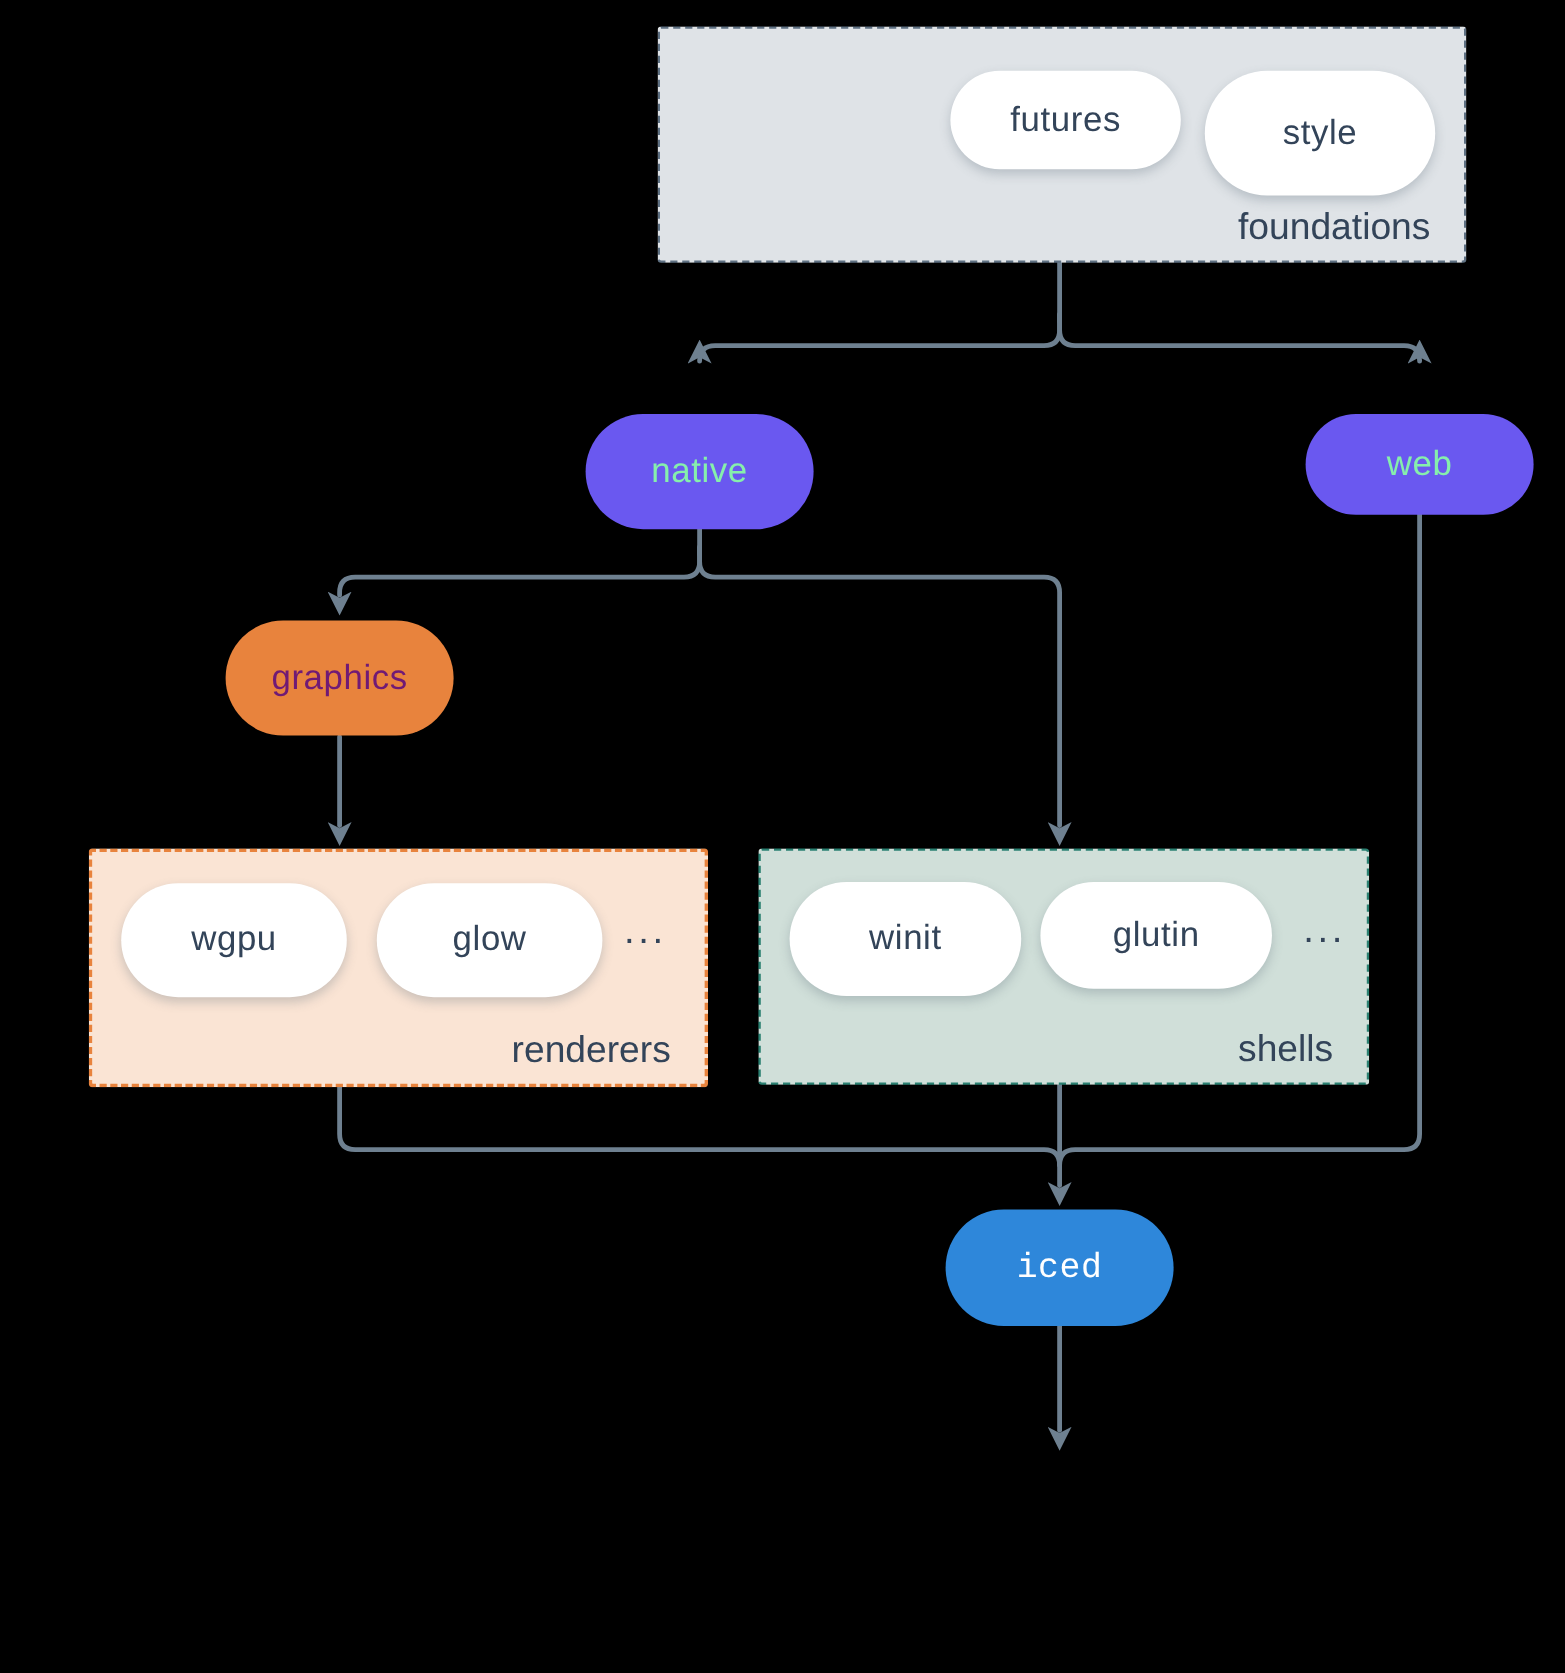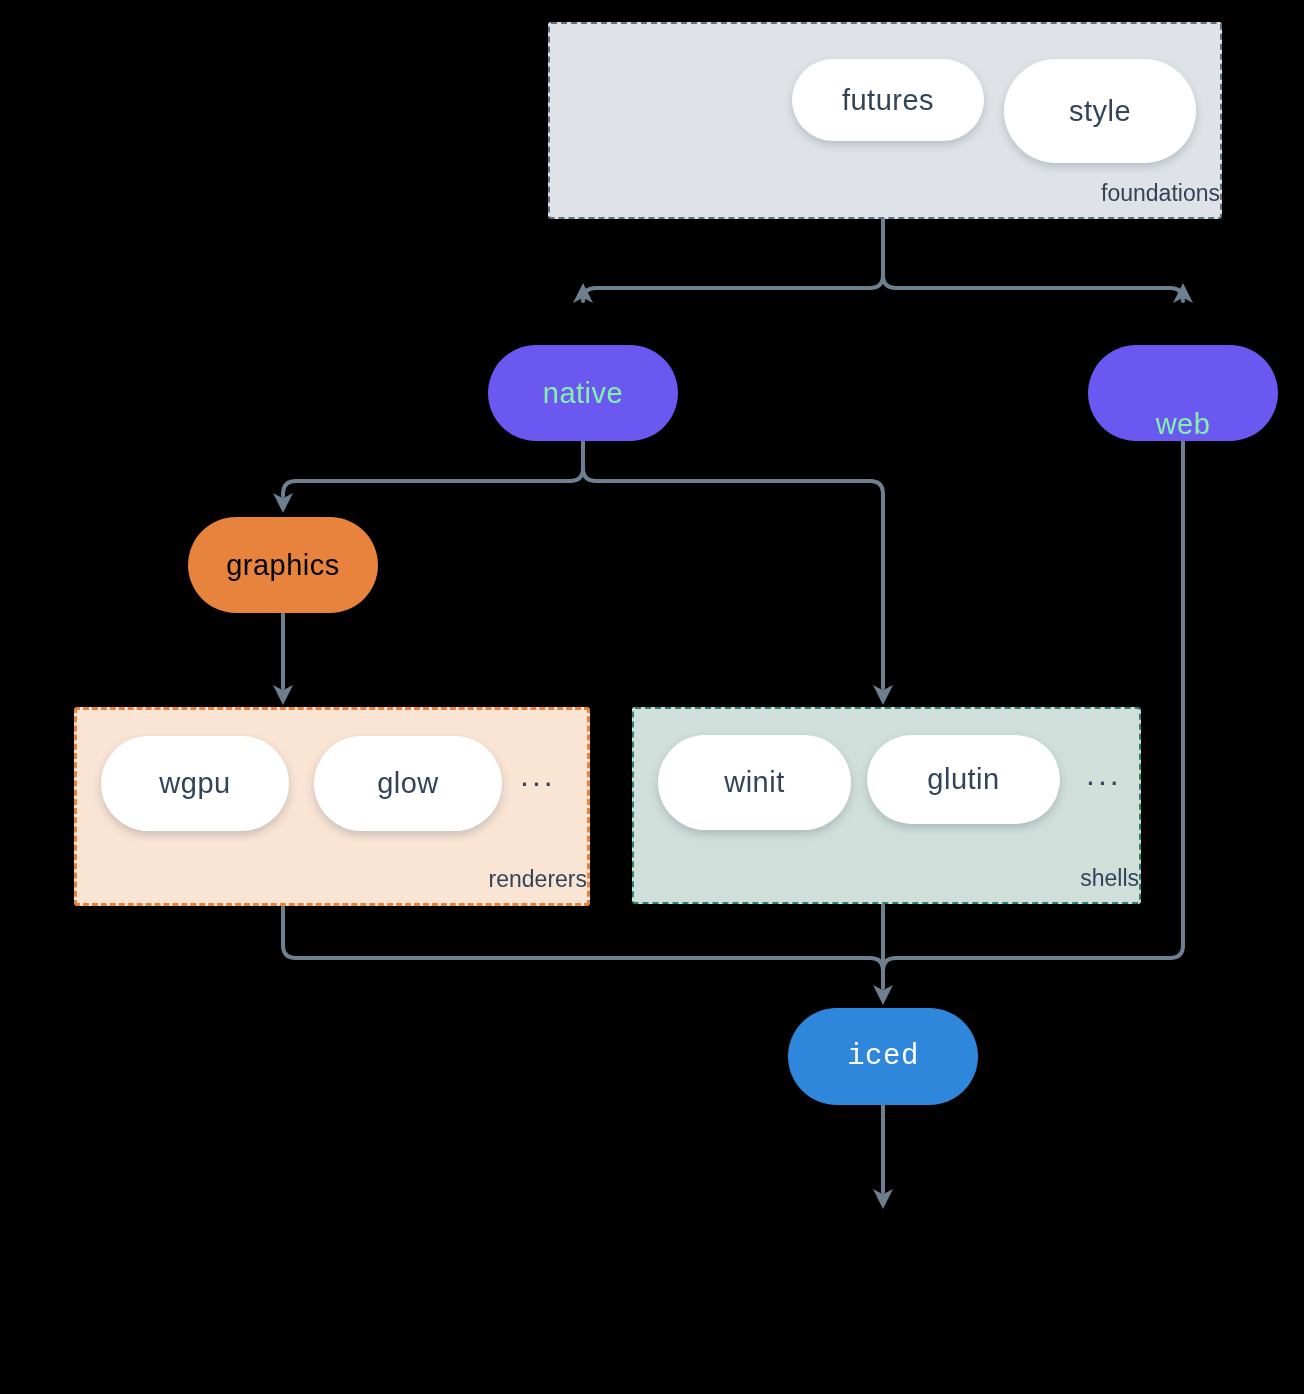--- a/index.html
+++ b/index.html
@@ -30,42 +30,42 @@
     justify-content: center;
     font-size: 29px;
     letter-spacing: 0.5px;
   }
   .pill.white {
     background: #ffffff;
     color: var(--text-dark, #334459);
     box-shadow: 0 4px 9px rgba(90,105,120,0.30);
   }
   .pill.purple { background: var(--node-purple, #6a58f0); color: #86efac; margin-top: 20px; }
-  .pill.orange { background: var(--node-orange, #e8833d); color: #000000; }
+  .pill.orange { background: var(--node-orange, #e8833d); color: #701a75; }
   .pill.blue   { background: var(--node-blue, #2e87da); color: #fff; font-family: Liberation Mono, monospace; }
 
   .group { position: absolute; border-radius: 3px; }
   .group.foundations {
     background: var(--foundations-fill, #dfe3e7);
     border: 2px dashed var(--foundations-border, #5f7183);
   }
   .group.renderers {
     background: var(--renderers-fill, #fae4d4);
     border: 3px dashed var(--renderers-border, #e8833d);
     margin-left: 48px;
   }
   .group.shells {
     background: var(--shells-fill, #d0dfd9);
     border: 2px dashed var(--shells-border, #2b8172);
   }
   .group-label {
     position: absolute;
-    right: 0;
+    right: 28px;
     bottom: 10px;
-    font-size: 23px;
+    font-size: 31px;
     color: var(--text-dark, #334459);
   }
   .dots {
     position: absolute;
     font-size: 32px;
     letter-spacing: 3px;
     color: var(--text-dark, #334459);
   }
   .app-box {
     position: absolute;
@@ -116,21 +116,21 @@
     </div>
     <div class="pill white" style="left:454px; top:35px; width:192px; height:104px;">
       <span>style</span>
     </div>
     <span class="group-label">foundations</span>
   </div>
 
   <div class="pill purple" style="left:488px; top:325px; width:190px; height:96px;">
     <span>native</span>
   </div>
-  <div class="pill purple" style="left:1088px; top:325px; width:190px; height:96px;align-items:flex-end;">
+  <div class="pill purple" style="left:1088px; top:325px; width:190px; height:84px;">
     <span>web</span>
   </div>
 
   <div class="pill orange" style="left:188px; top:517px; width:190px; height:96px;">
     <span>graphics</span>
   </div>
 
   <div class="group renderers" style="left:26px; top:707px; width:510px; height:193px;">
     <div class="pill white" style="left:24px; top:26px; width:188px; height:95px;">
       <span>wgpu</span>

